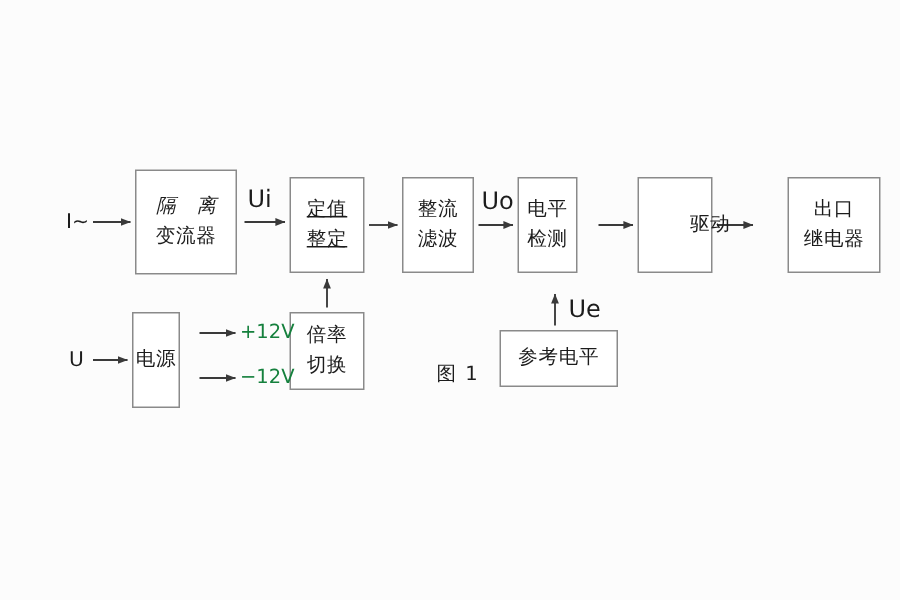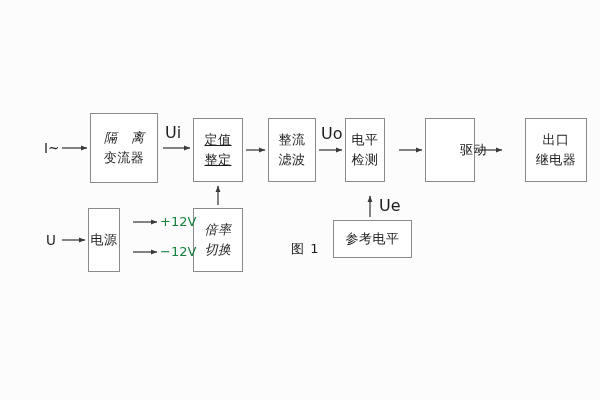--- a/index.html
+++ b/index.html
@@ -141,21 +141,21 @@
 
   <div class="node" style="left:505px; top:118px; width:62px; height:64px;margin-left:20px;">
     <span class="ln">出口</span>
     <span class="ln">继电器</span>
   </div>
 
   <div class="node" style="left:88px; top:208px; width:32px; height:64px;">
     <span class="ln">电源</span>
   </div>
 
-  <div class="node" style="left:193px; top:208px; width:50px; height:64px;font-style:italic;">
+  <div class="node" style="left:193px; top:208px; width:50px; height:52px;">
     <span class="ln">倍率</span>
     <span class="ln">切换</span>
   </div>
 
   <div class="node" style="left:333px; top:220px; width:79px; height:38px;">
     <span class="ln">参考电平</span>
   </div>
 
   <div class="edge-label" style="left:165px; top:123px;">Ui</div>
 

